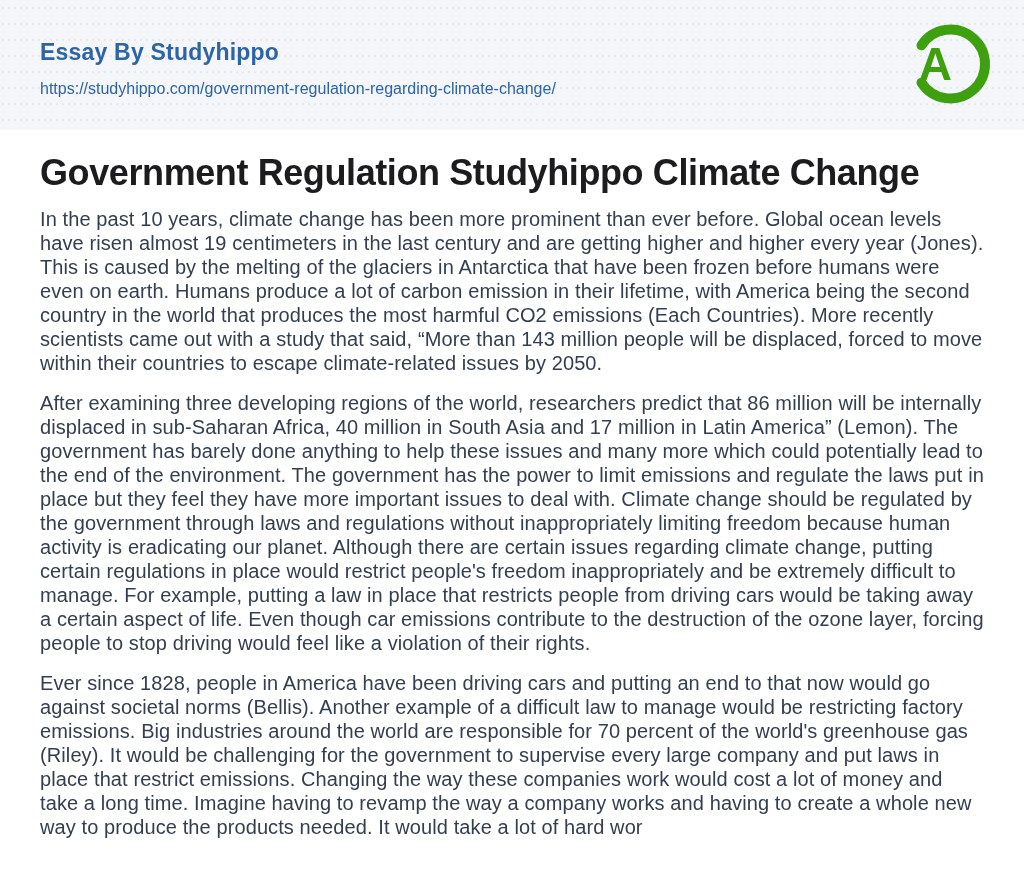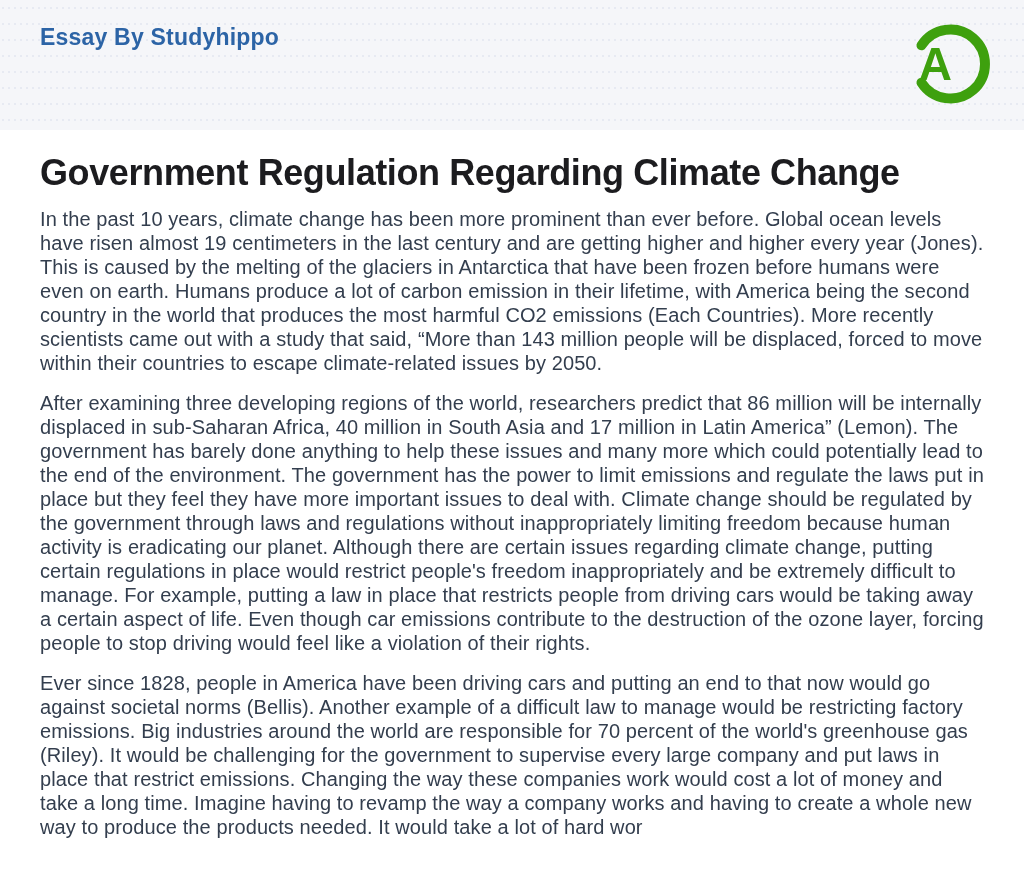--- a/index.html
+++ b/index.html
@@ -15,21 +15,21 @@
   }
 
   
   .page-header {
     position: relative;
     width: 1024px;
     height: 130px;
     background-color: #f5f6f9;
     background-image: radial-gradient(circle, #e7eaf2 1px, transparent 1.3px);
     background-size: 6px 16px;
-    padding: 23px 40px 0 40px;
+    padding: 38px 40px 0 40px;
   }
   .site-title {
     display: inline-block;
     font-size: 23px;
     font-weight: bold;
     letter-spacing: 0.2px;
     color: #2c64a6;
     line-height: 28px;
     text-decoration: none;
     cursor: pointer;
@@ -73,30 +73,31 @@
     color: #333e4e;
     margin-bottom: 16px;
     letter-spacing: 0.1px;
   }
 </style>
 </head>
 <body>
 
 <header class="page-header">
   <a class="site-title">Essay By Studyhippo</a>
+  <a class="page-url">https://studyhippo.com/government-regulation-regarding-climate-change/</a>
   <div class="logo-wrap">
     <svg viewBox="0 0 80 88" xmlns="http://www.w3.org/2000/svg" aria-hidden="true">
 
       <path d="M 14.6 26.2 A 33 33 0 1 1 14.6 61.8" fill="none" stroke="#3ea00e" stroke-width="9.5" stroke-linecap="round"></path>
       <text x="28" y="59" text-anchor="middle" font-family="Liberation Sans, sans-serif" font-weight="bold" font-size="44" fill="#3ea00e">A</text>
     </svg>
   </div>
 </header>
 
 <main class="article">
-  <h1 class="essay-title">Government Regulation Regarding Climate Change</h1>
+  <h1 class="essay-title">Government Regulation Studyhippo Climate Change</h1>
 
   <div class="essay-body">
     <p>In the past 10 years, climate change has been more prominent than ever before. Global ocean levels have risen almost 19 centimeters in the last century and are getting higher and higher every year (Jones). This is caused by the melting of the glaciers in Antarctica that have been frozen before humans were even on earth. Humans produce a lot of carbon emission in their lifetime, with America being the second country in the world that produces the most harmful CO2 emissions (Each Countries). More recently scientists came out with a study that said, “More than 143 million people will be displaced, forced to move within their countries to escape climate-related issues by 2050.</p>
     <p>After examining three developing regions of the world, researchers predict that 86 million will be internally displaced in sub-Saharan Africa, 40 million in South Asia and 17 million in Latin America” (Lemon). The government has barely done anything to help these issues and many more which could potentially lead to the end of the environment. The government has the power to limit emissions and regulate the laws put in place but they feel they have more important issues to deal with. Climate change should be regulated by the government through laws and regulations without inappropriately limiting freedom because human activity is eradicating our planet. Although there are certain issues regarding climate change, putting certain regulations in place would restrict people's freedom inappropriately and be extremely difficult to manage. For example, putting a law in place that restricts people from driving cars would be taking away a certain aspect of life. Even though car emissions contribute to the destruction of the ozone layer, forcing people to stop driving would feel like a violation of their rights.</p>
     <p>Ever since 1828, people in America have been driving cars and putting an end to that now would go against societal norms (Bellis). Another example of a difficult law to manage would be restricting factory emissions. Big industries around the world are responsible for 70 percent of the world's greenhouse gas (Riley). It would be challenging for the government to supervise every large company and put laws in place that restrict emissions. Changing the way these companies work would cost a lot of money and take a long time. Imagine having to revamp the way a company works and having to create a whole new way to produce the products needed. It would take a lot of hard wor</p>
   </div>
 </main>
 
 </body></html>

